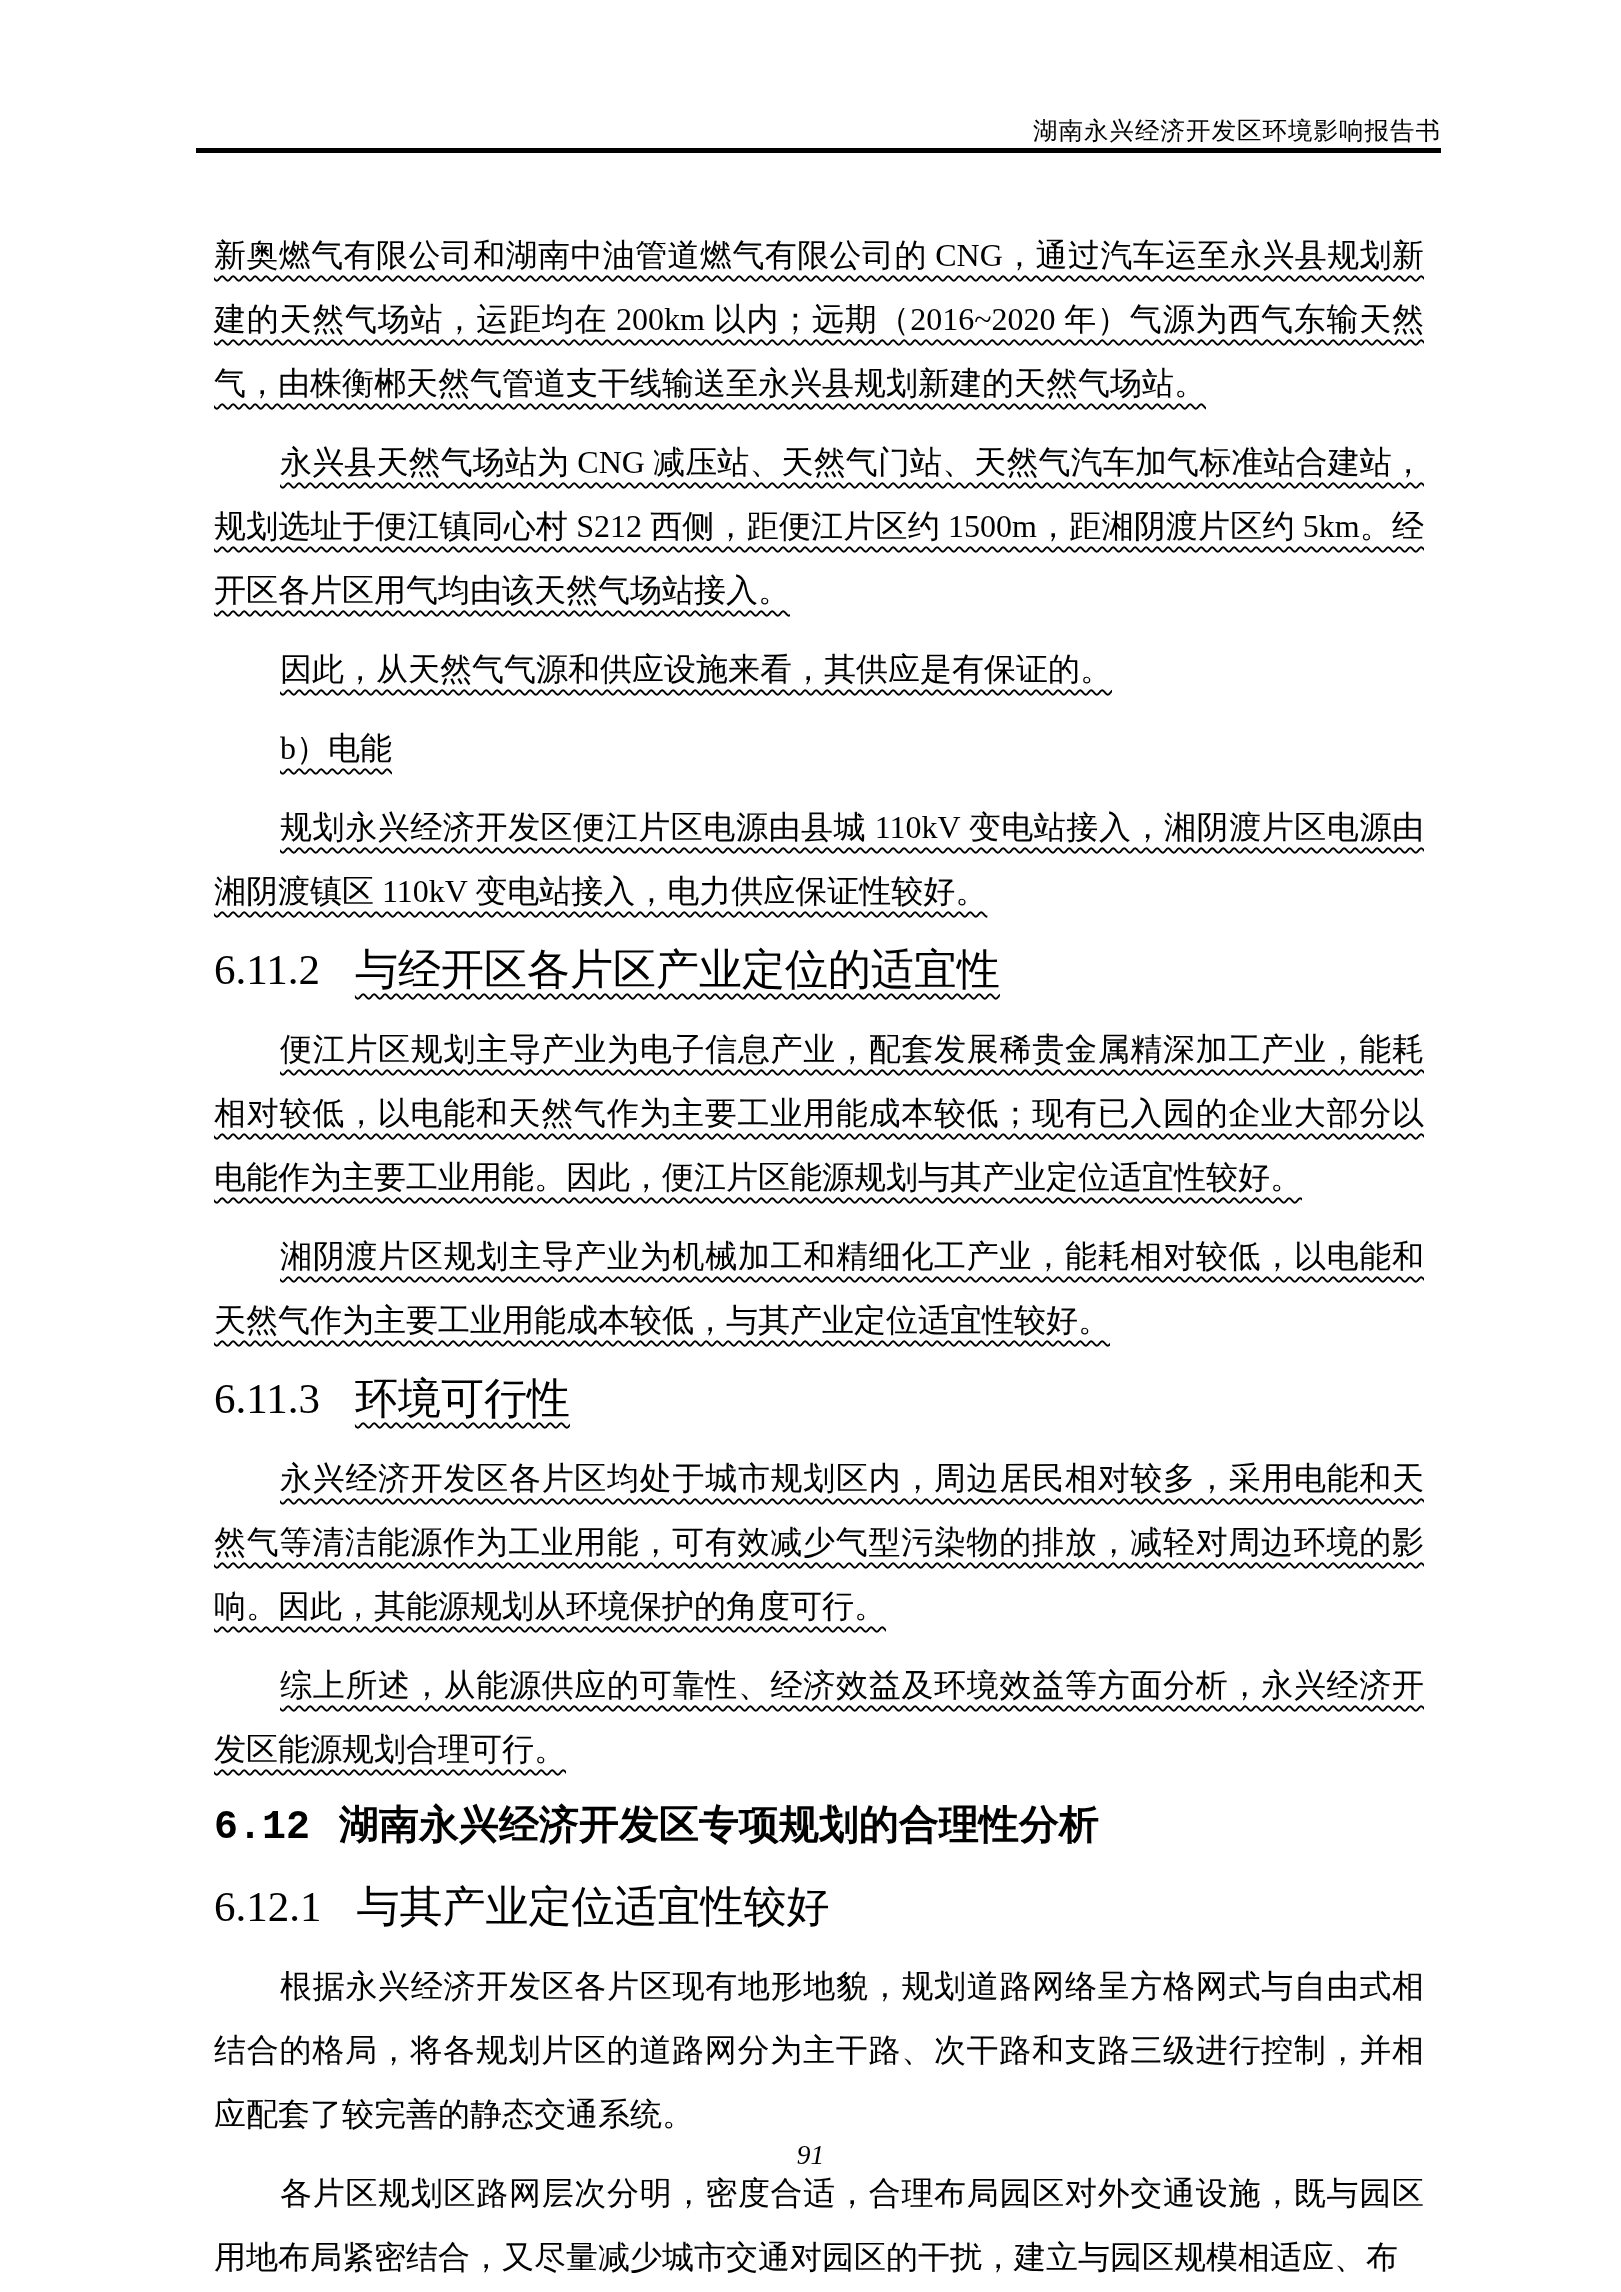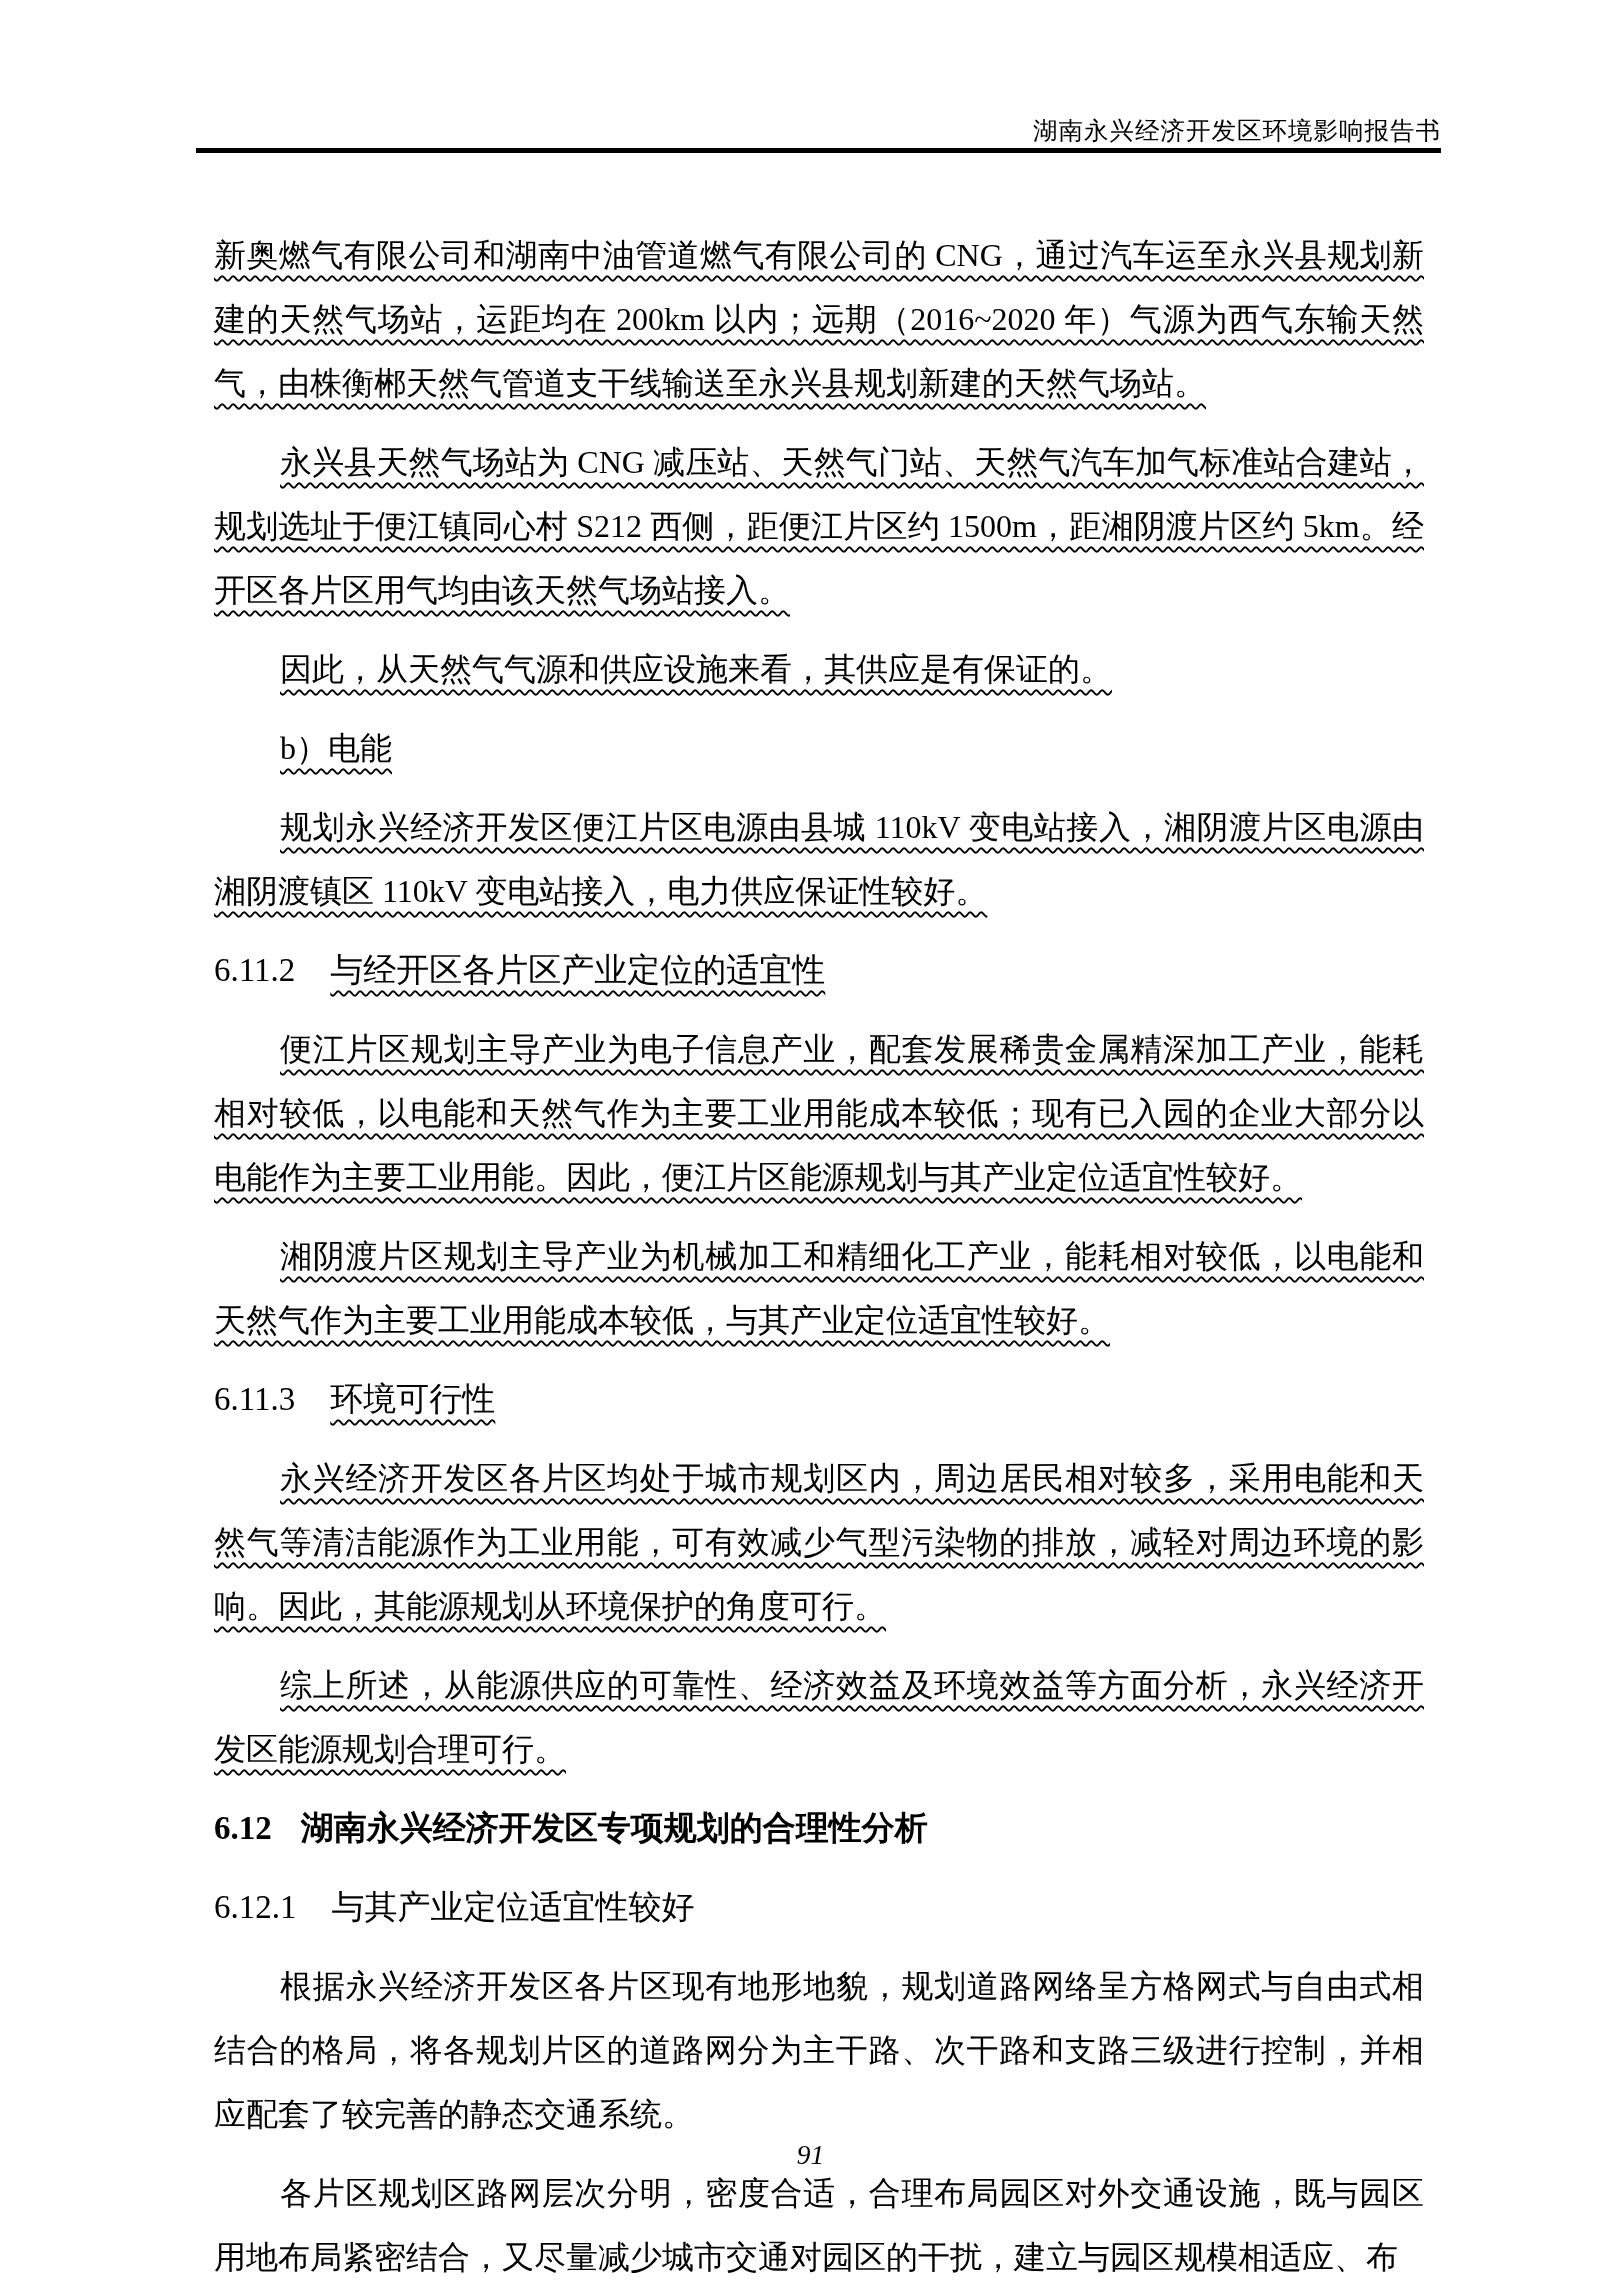--- a/index.html
+++ b/index.html
@@ -49,26 +49,26 @@
     padding: 0;
   }
   .indent { text-indent: 66px; }
   .wavy {
     text-decoration-line: underline;
     text-decoration-style: wavy;
     text-decoration-thickness: 1.5px;
     text-underline-offset: 8.8px;
     text-decoration-color: #000000;
   }
-  .heading { font-size: 33px; }
+  .heading { font-size: 43px; }
   .heading .hnum { margin-right: 35px; }
   .h2 {
-    font-family: Liberation Serif, serif;
+    font-family: Liberation Mono, monospace;
     font-weight: bold;
-    font-size: 33px;
+    font-size: 40px;
   }
   .h2 .hnum { margin-right: 29px; }
   .h3 { font-weight: normal; }
   .page-footer {
     position: absolute;
     top: 2139px;
     left: 0;
     width: 1621px;
     text-align: center;
     font-size: 27.4px;

